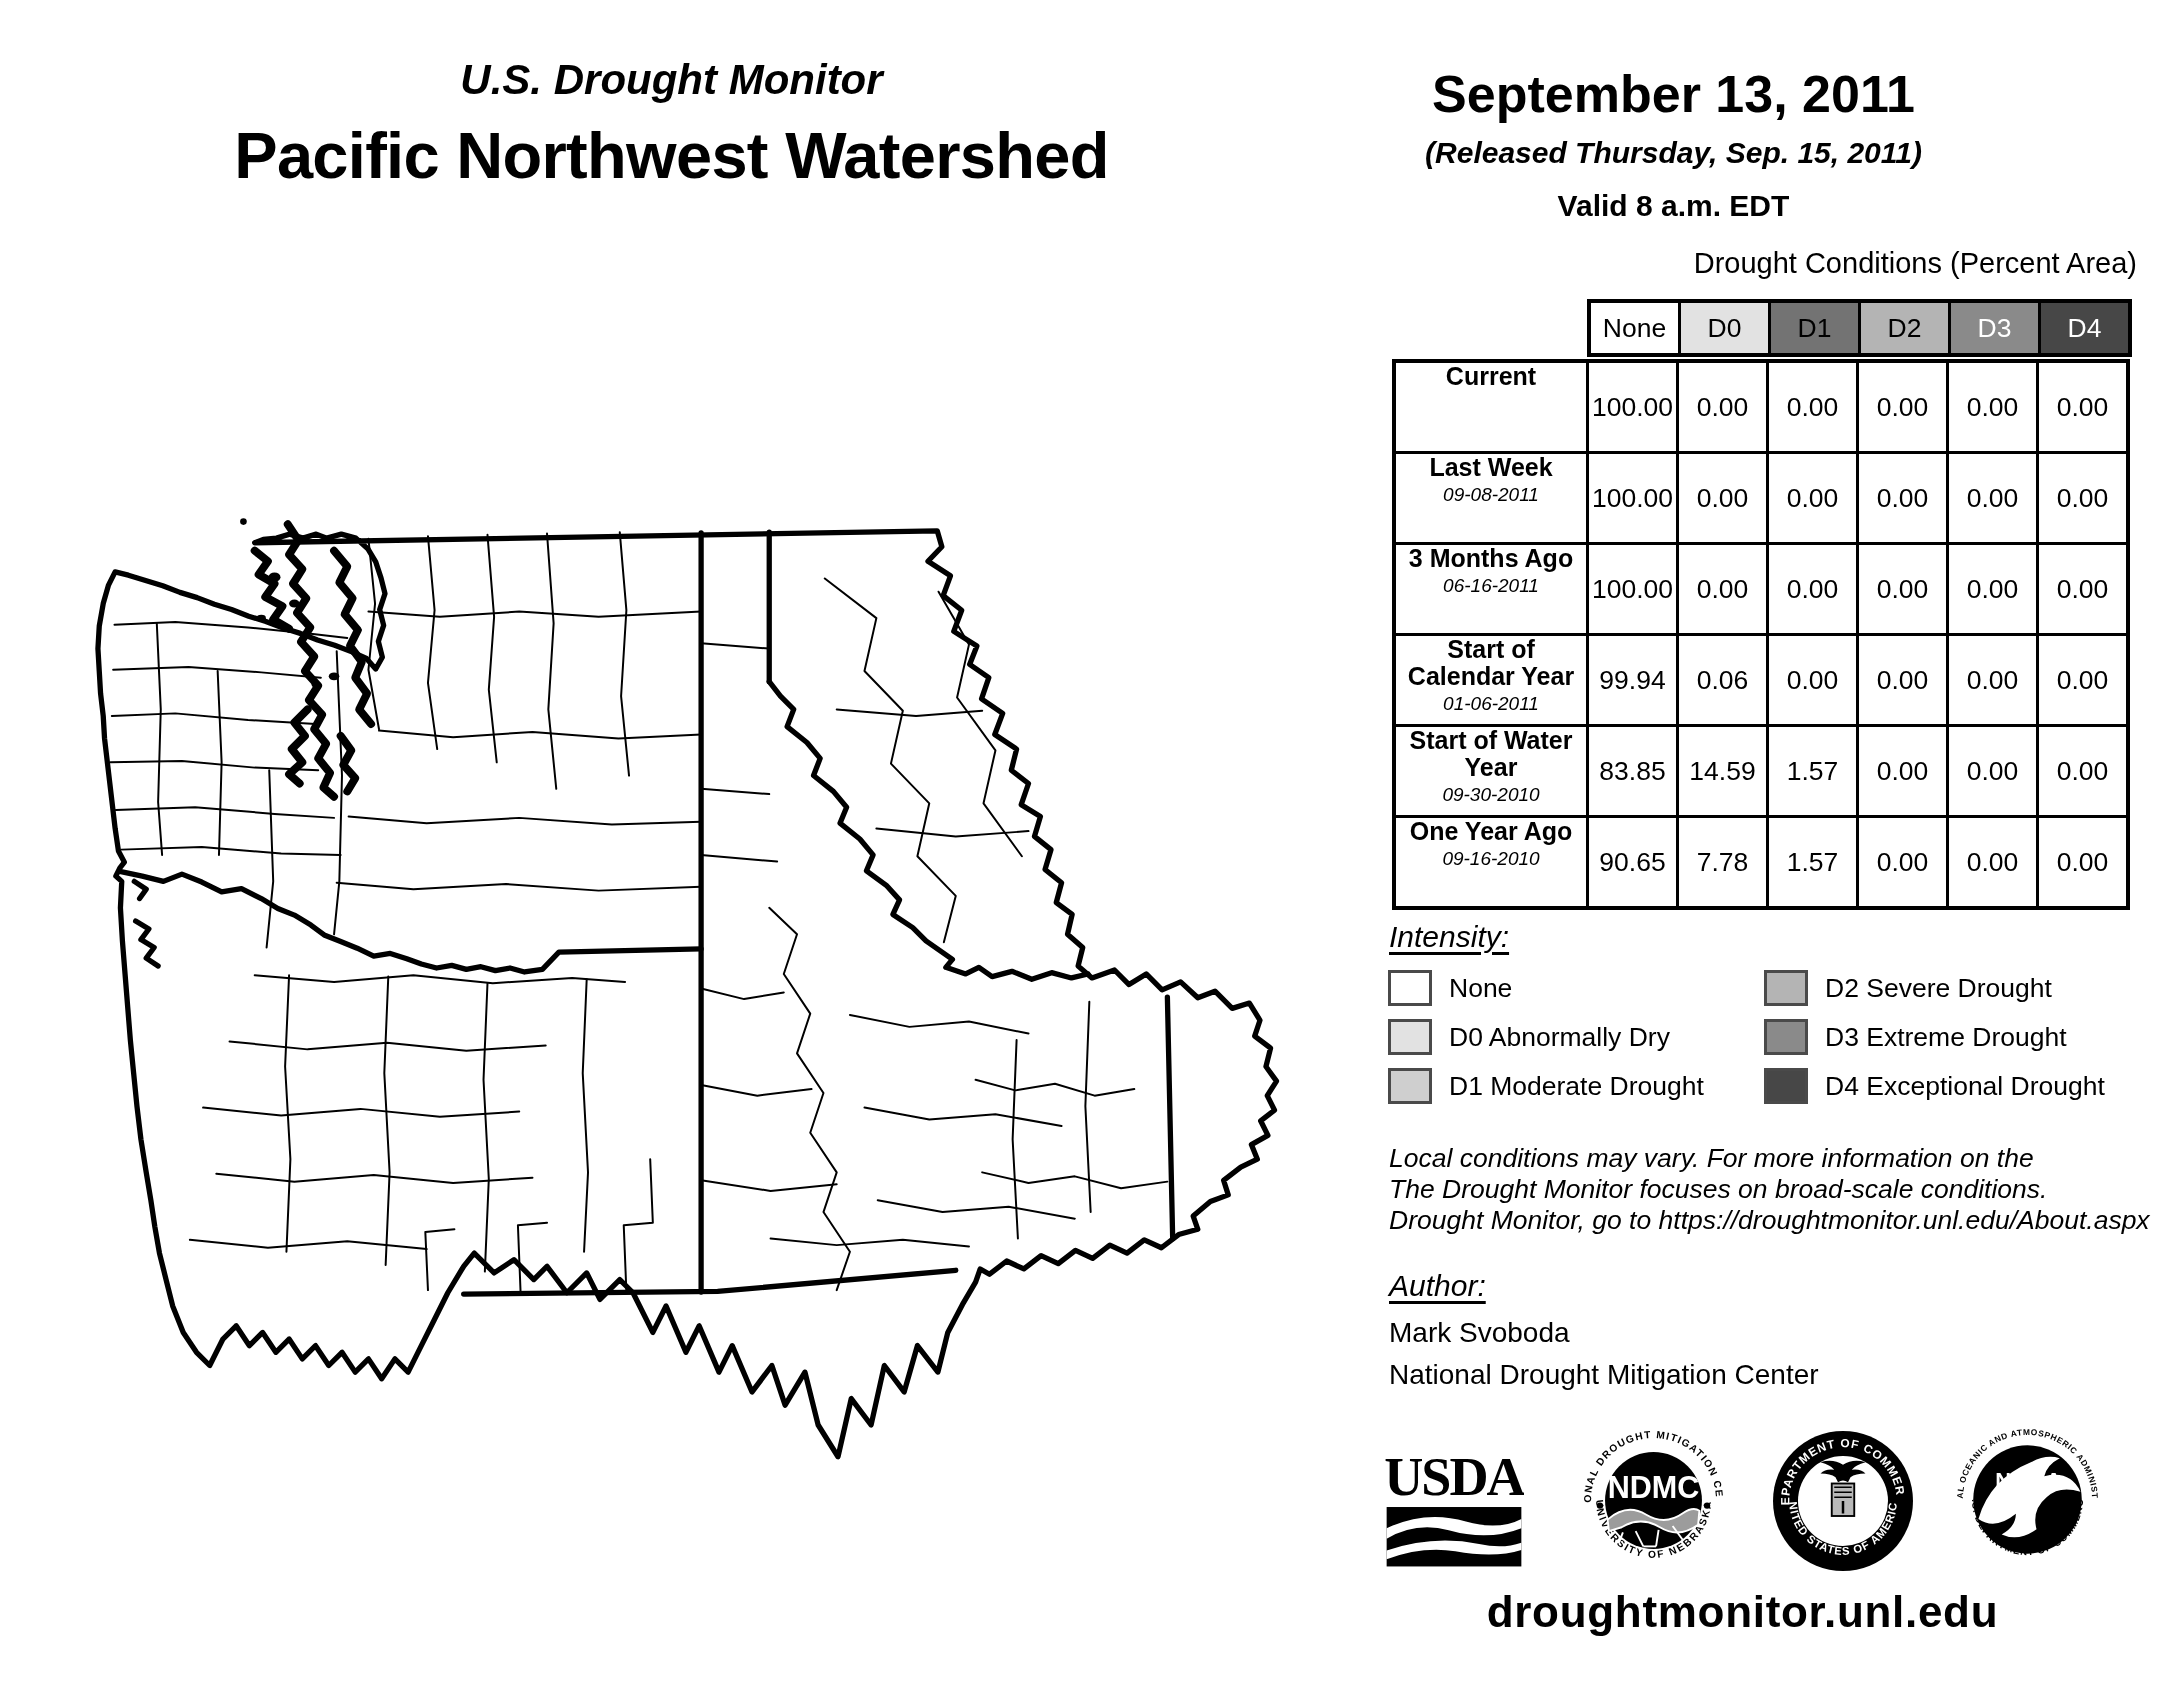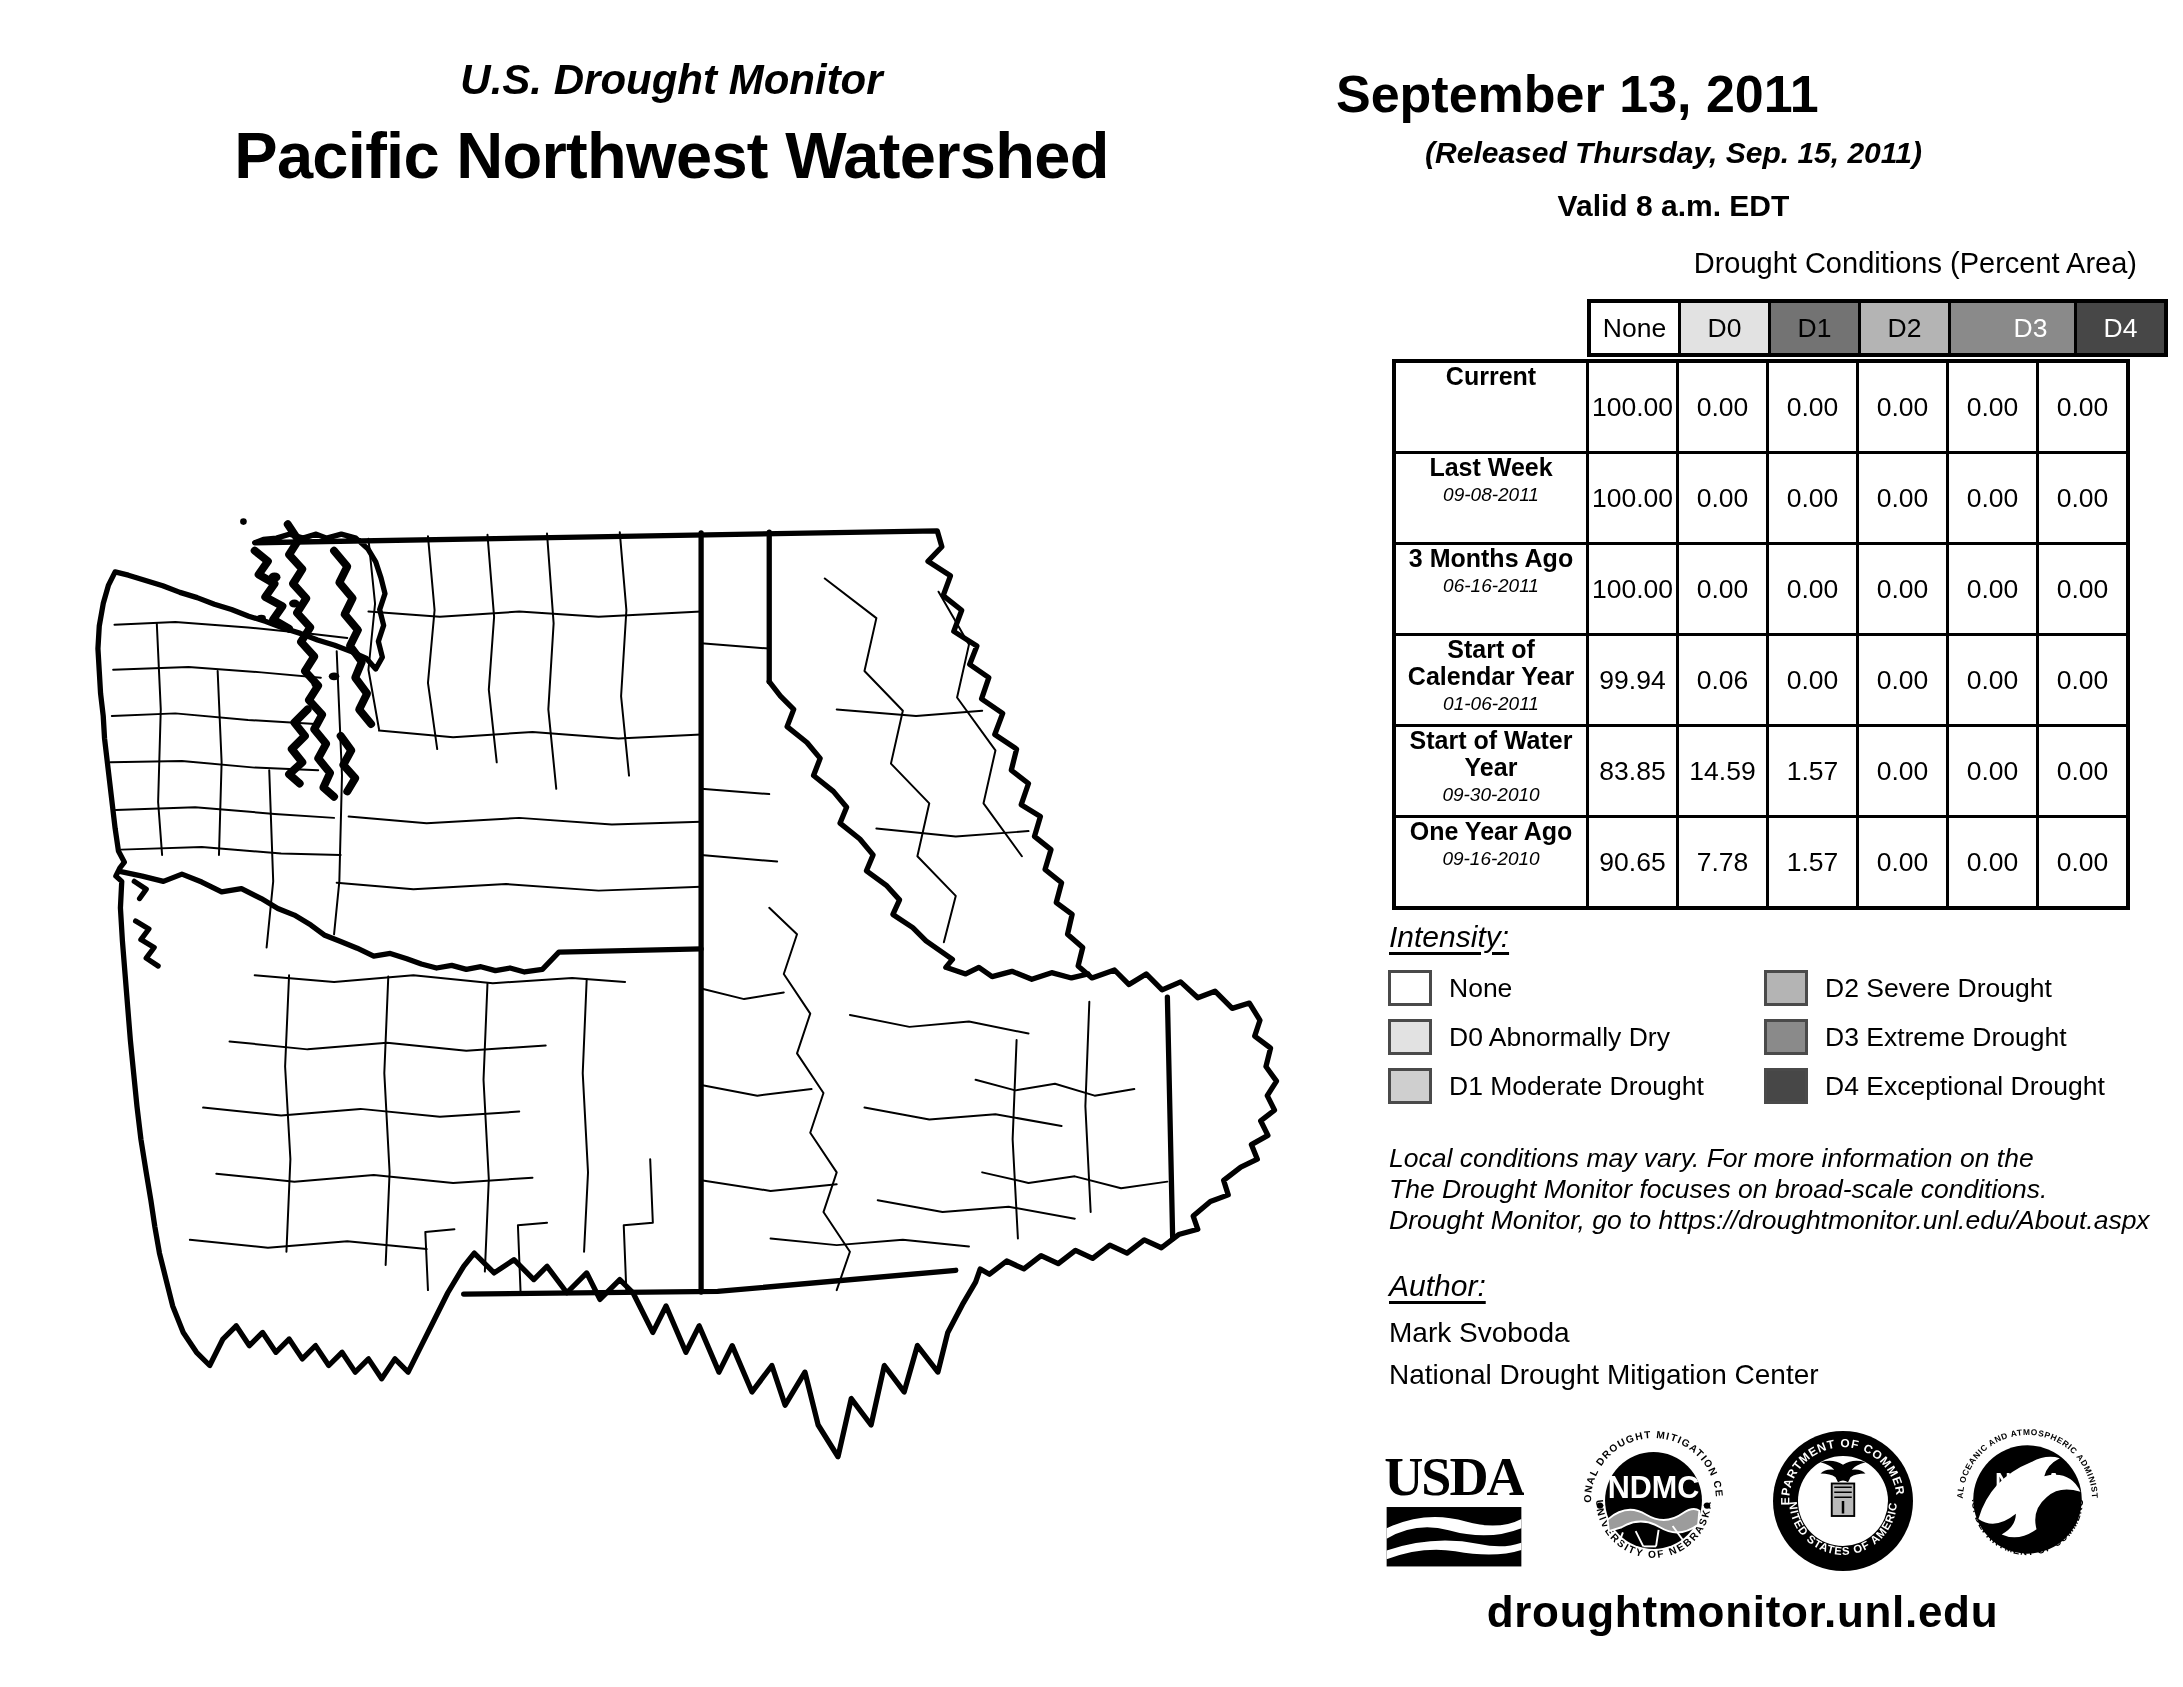--- a/index.html
+++ b/index.html
@@ -1,33 +1,33 @@
 <!DOCTYPE html>
 <html style="font-size:10.6px"><head>
 <meta charset="utf-8">
 <style>
   html,body{margin:0;padding:0;background:#fff;}
   body{width:2183px;height:1687px;position:relative;font-family:"Liberation Sans",sans-serif;color:#000;overflow:hidden;}
   .abs{position:absolute;}
   
   .kicker{left:26.5px;top:56px;width:1290px;text-align:center;font-size:42px;font-weight:bold;font-style:italic;}
   .title{left:26.5px;top:118px;width:1290px;text-align:center;font-size:65px;font-weight:bold;letter-spacing:-0.7px;}
-  .date{left:1336px;top:64px;width:675px;text-align:left;font-size:52px;font-weight:bold;}
+  .date{left:1336px;top:64px;width:675px;text-align:center;font-size:52px;font-weight:bold;}
   .released{left:1336px;top:136px;width:675px;text-align:center;font-size:30px;font-weight:bold;font-style:italic;}
   .valid{left:1336px;top:189px;width:675px;text-align:center;font-size:30px;font-weight:bold;}
   .caption{left:1587px;top:247px;width:550px;text-align:right;font-size:29px;}
   
   .thead{left:1587px;top:299px;display:flex;border:4.6px solid #000;background:#fff;}
   .hc{width:87px;height:50px;display:flex;align-items:center;justify-content:center;font-size:26.5px;border-left:3.3px solid #000;}
   .hc:first-child{border-left:none;}
   .c-none{background:#ffffff;}
   .c-d0{background:#e2e2e2;}
   .c-d1{background:#737373;}
   .c-d2{background:#b4b4b4;}
-  .c-d3{background:#8a8a8a;color:#fff;padding-left:36px;}
+  .c-d3{background:#8a8a8a;color:#fff;}
   .c-d4{background:#474747;color:#fff;}
   .tbody{left:1392px;top:359px;border:4.6px solid #000;background:#fff;}
   .trow{display:flex;border-top:3.3px solid #000;height:88px;}
   .trow:first-child{border-top:none;}
   .cl{width:190px;display:flex;flex-direction:column;align-items:center;text-align:center;}
   .cl .lbl{font-size:25px;font-weight:bold;line-height:1.08;}
   .cl .dt{font-size:19px;font-style:italic;margin-top:2.6px;}
   .cv{width:87px;border-left:3.3px solid #000;display:flex;align-items:center;justify-content:center;font-size:26.5px;}
   
   .lg-head{left:1389px;top:920px;font-size:30px;font-style:italic;text-decoration:underline;text-underline-offset:5.3px;text-align:center;}

